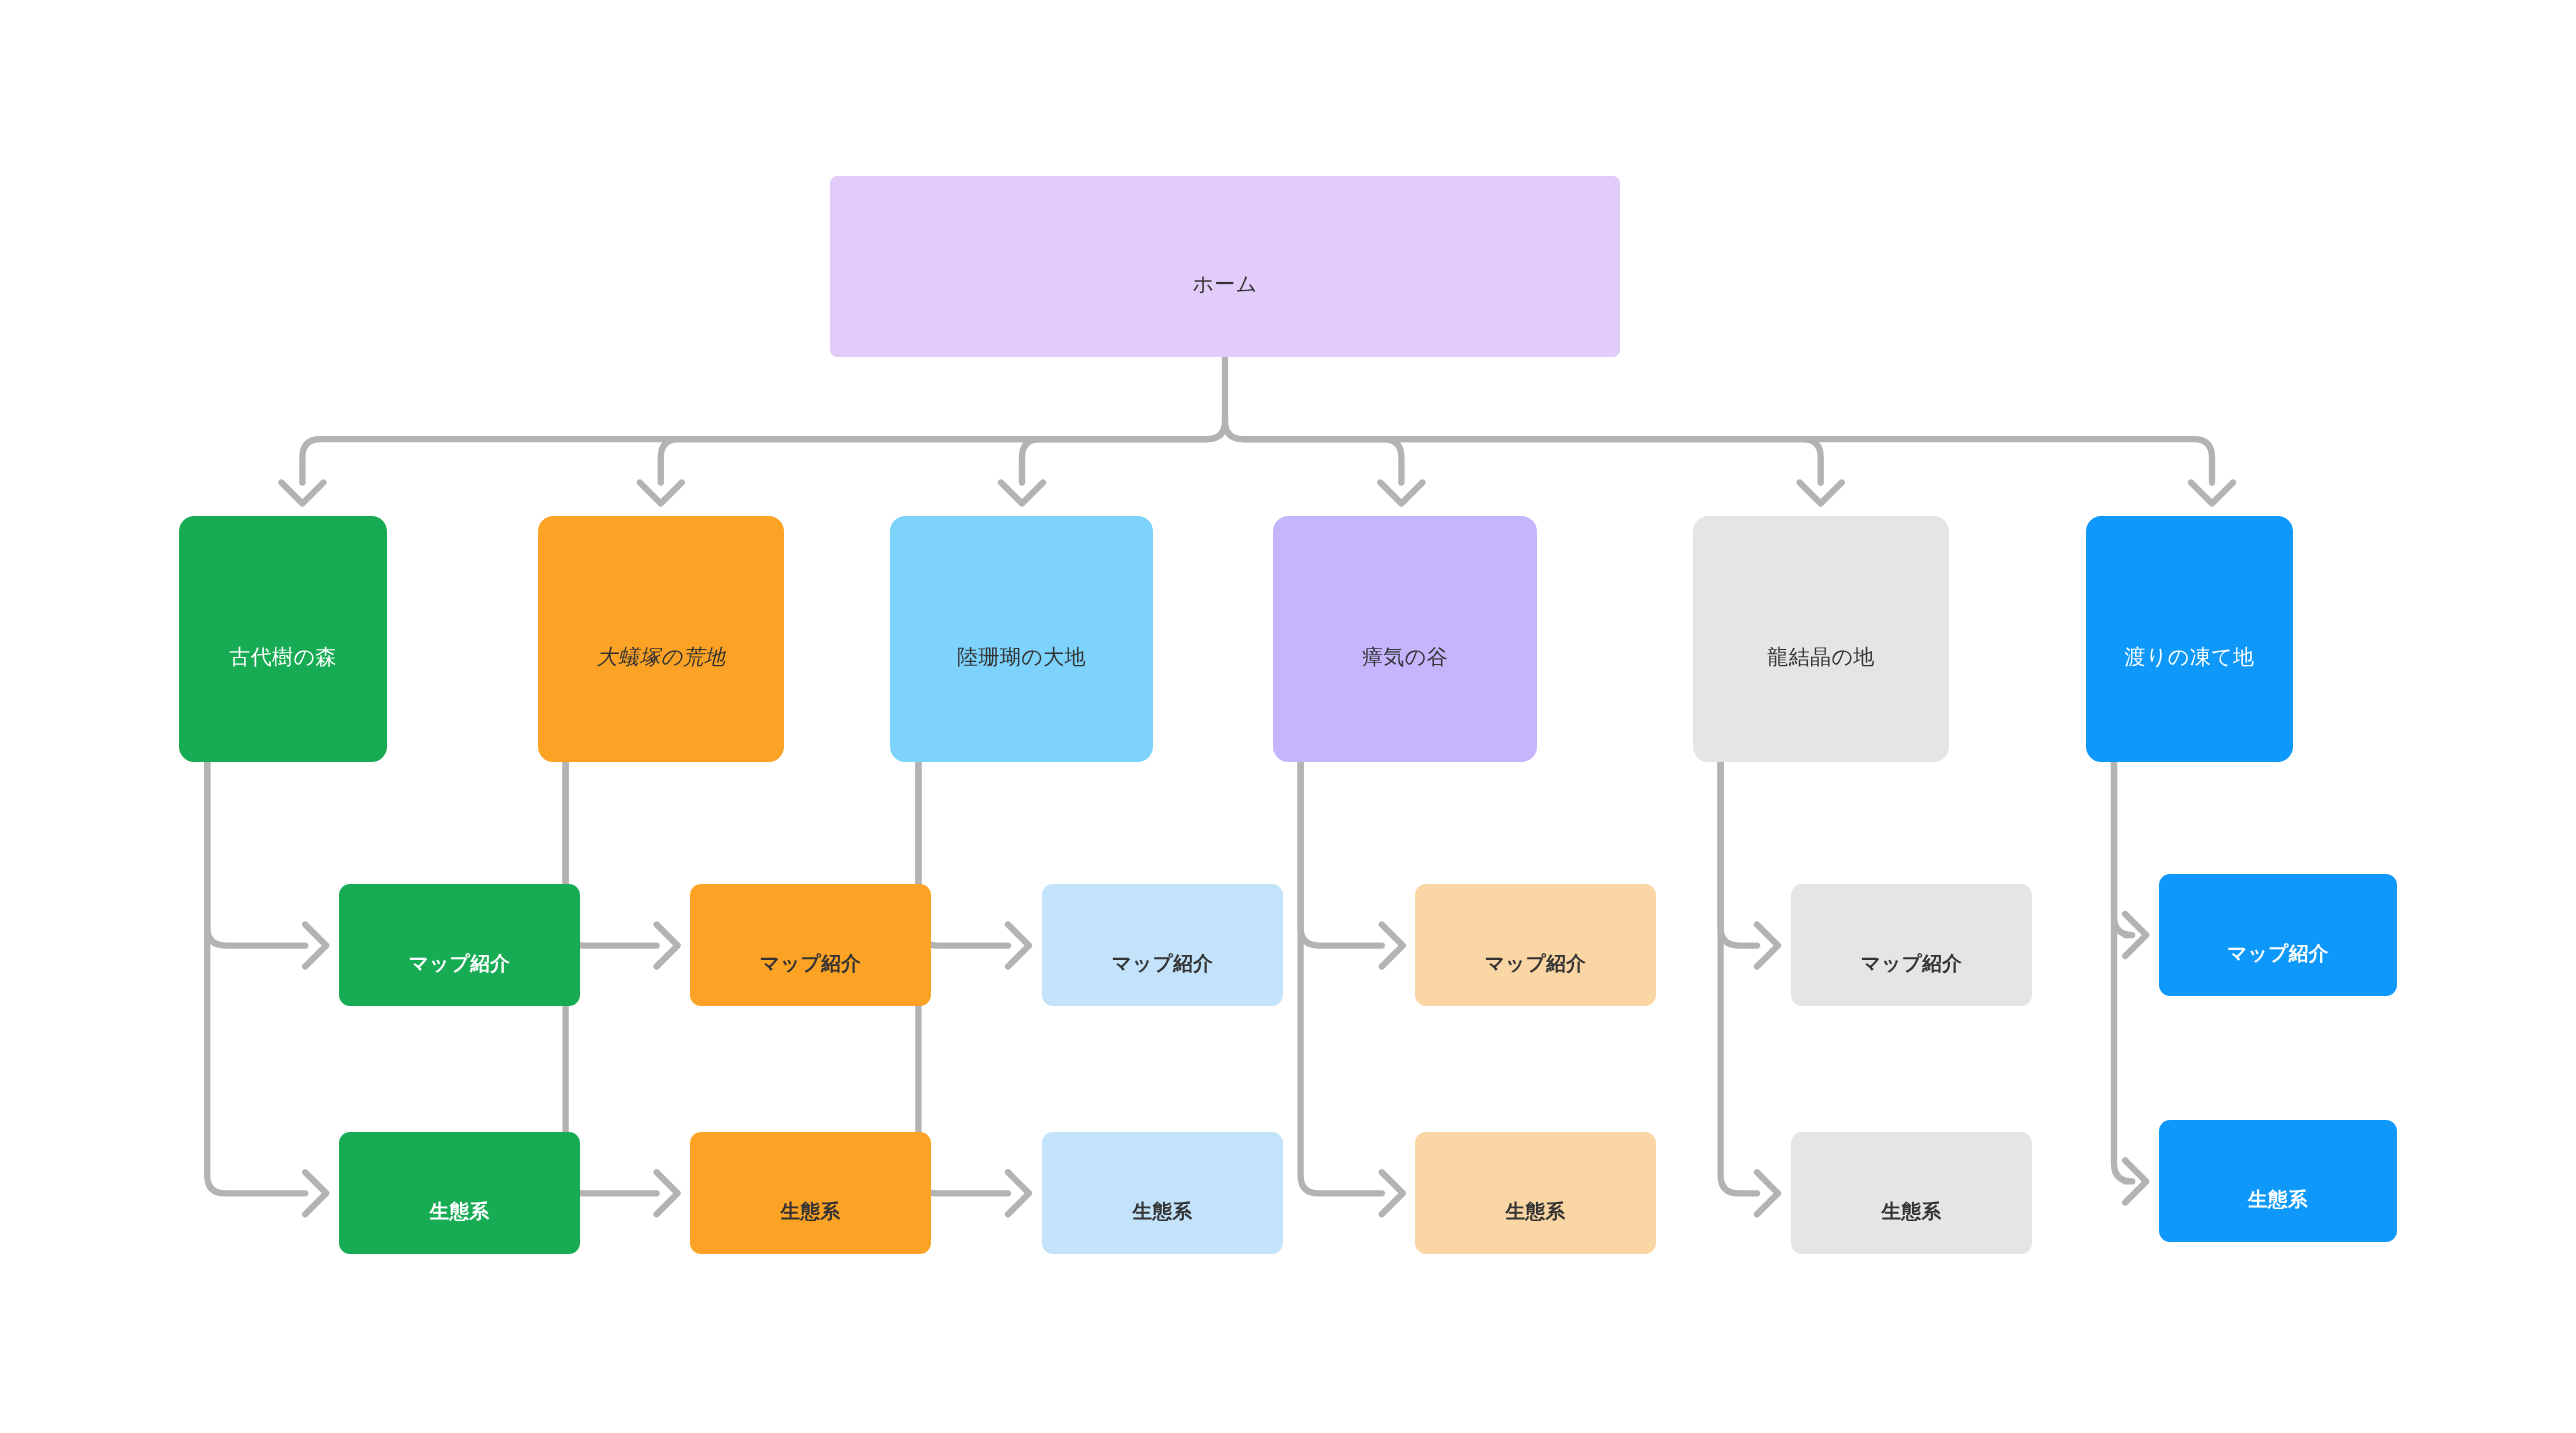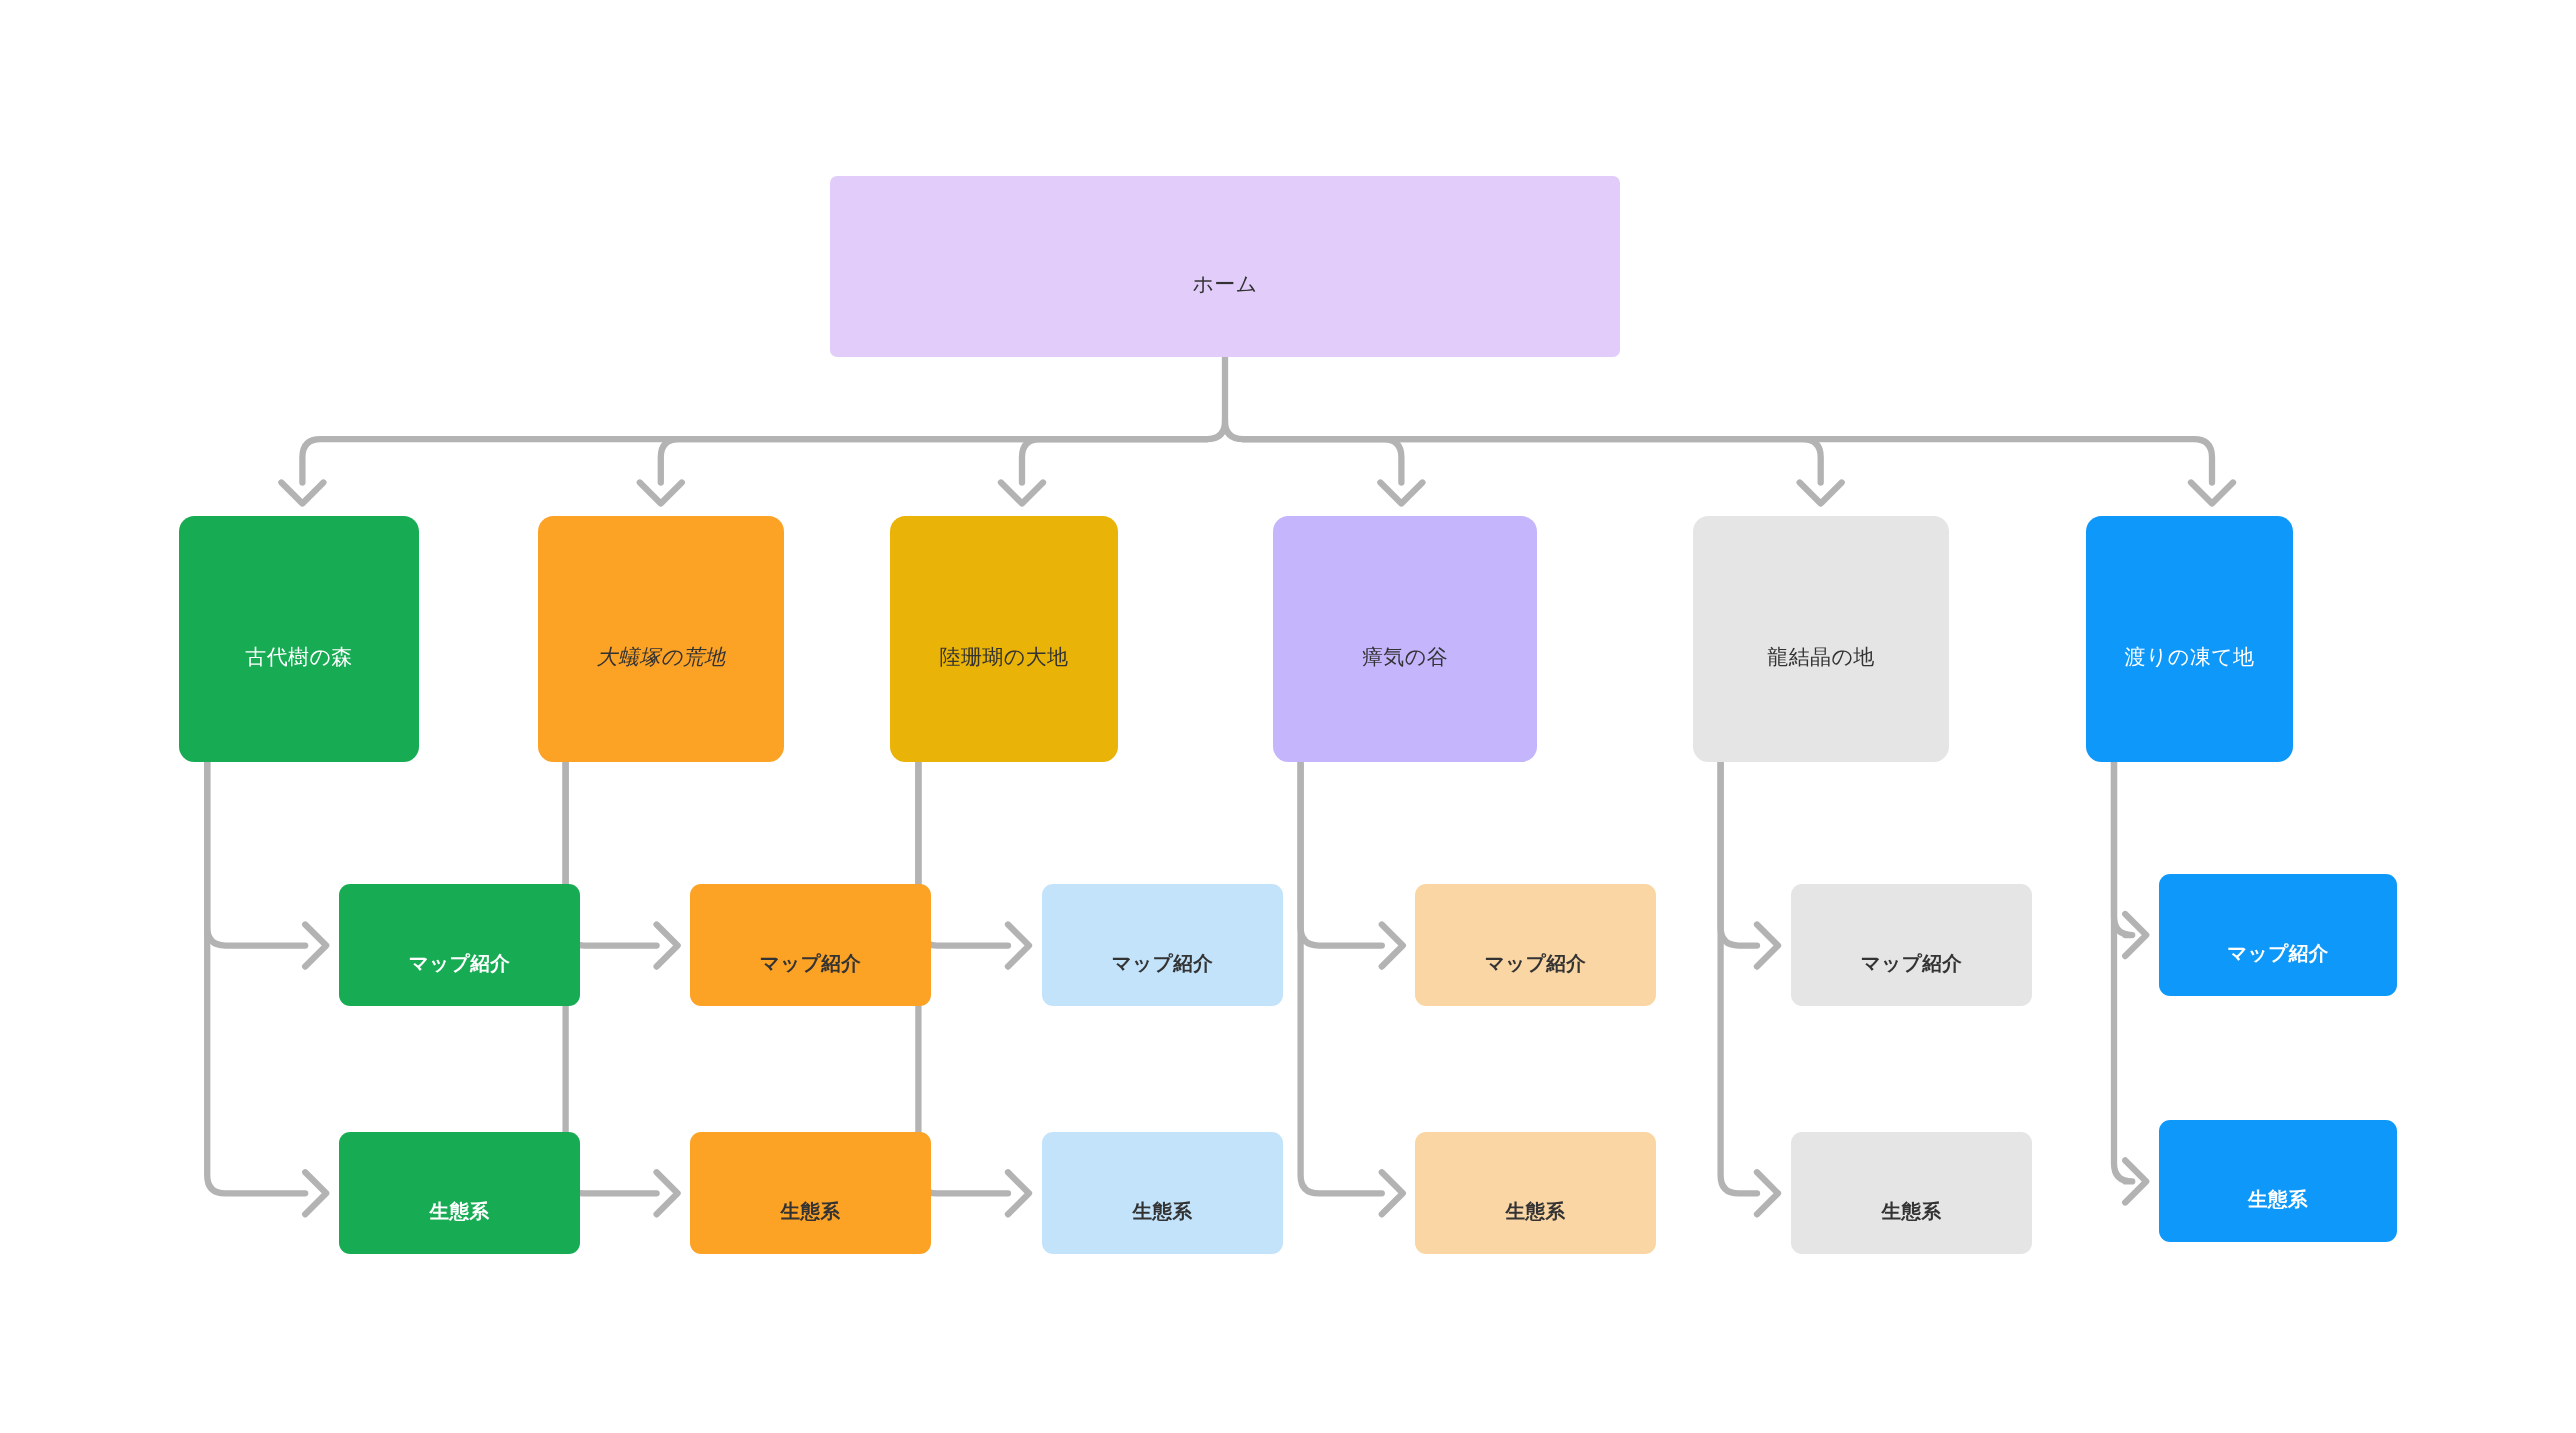--- a/index.html
+++ b/index.html
@@ -98,39 +98,39 @@
       <path d="M 1776 627 L 3134 627 Q 3160 627 3160 653 L 3160 689" fill="none" stroke="#b3b3b3" stroke-width="9" stroke-linecap="round" stroke-linejoin="round"></path>
       <path d="M 3130 689 L 3160 719 L 3190 689" fill="none" stroke="#b3b3b3" stroke-width="9" stroke-linecap="round" stroke-linejoin="round"></path>
       <path d="M 3020 1088 L 3020 1309.5 Q 3020 1335.5 3046 1335.5 L 3036 1335.5" fill="none" stroke="#b3b3b3" stroke-width="9" stroke-linecap="round" stroke-linejoin="round"></path>
       <path d="M 3036 1305.5 L 3066 1335.5 L 3036 1365.5" fill="none" stroke="#b3b3b3" stroke-width="9" stroke-linecap="round" stroke-linejoin="round"></path>
       <path d="M 3020 1088 L 3020 1661.5 Q 3020 1687.5 3046 1687.5 L 3036 1687.5" fill="none" stroke="#b3b3b3" stroke-width="9" stroke-linecap="round" stroke-linejoin="round"></path>
       <path d="M 3036 1657.5 L 3066 1687.5 L 3036 1717.5" fill="none" stroke="#b3b3b3" stroke-width="9" stroke-linecap="round" stroke-linejoin="round"></path>
     </svg>
 <div class="node node-root" style="left: 830px; top: 176px; width: 790px; height: 181px; background: rgb(226, 205, 250); color: rgb(51, 51, 51);">
       <span class="node-label">ホーム</span>
     </div>
-    <div class="node node-area" style="left: 179px; top: 516px; width: 240px; height: 246px; background: rgb(23, 171, 84); color: rgb(255, 255, 255);">
+    <div class="node node-area" style="left: 179px; top: 516px; width: 208px; height: 246px; background: rgb(23, 171, 84); color: rgb(255, 255, 255);">
       <span class="node-label">古代樹の森</span>
     </div>
     <div class="node node-leaf" style="left: 339px; top: 884px; width: 241px; height: 122px; background: rgb(23, 171, 84); color: rgb(255, 255, 255);">
       <span class="node-label">マップ紹介</span>
     </div>
     <div class="node node-leaf" style="left: 339px; top: 1132px; width: 241px; height: 122px; background: rgb(23, 171, 84); color: rgb(255, 255, 255);">
       <span class="node-label">生態系</span>
     </div>
     <div class="node node-area" style="left: 538px; top: 516px; width: 246px; height: 246px; background: rgb(252, 163, 38); color: rgb(51, 51, 51); font-style: italic;">
       <span class="node-label">大蟻塚の荒地</span>
     </div>
     <div class="node node-leaf" style="left: 690px; top: 884px; width: 241px; height: 122px; background: rgb(252, 163, 38); color: rgb(51, 51, 51);">
       <span class="node-label">マップ紹介</span>
     </div>
     <div class="node node-leaf" style="left: 690px; top: 1132px; width: 241px; height: 122px; background: rgb(252, 163, 38); color: rgb(51, 51, 51);">
       <span class="node-label">生態系</span>
     </div>
-    <div class="node node-area" style="left: 890px; top: 516px; width: 228px; height: 246px; background: #eab308; color: rgb(51, 51, 51);">
+    <div class="node node-area" style="left: 890px; top: 516px; width: 263px; height: 246px; background: #7dd3fc; color: rgb(51, 51, 51);">
       <span class="node-label">陸珊瑚の大地</span>
     </div>
     <div class="node node-leaf" style="left: 1042px; top: 884px; width: 241px; height: 122px; background: rgb(195, 227, 251); color: rgb(51, 51, 51);">
       <span class="node-label">マップ紹介</span>
     </div>
     <div class="node node-leaf" style="left: 1042px; top: 1132px; width: 241px; height: 122px; background: rgb(195, 227, 251); color: rgb(51, 51, 51);">
       <span class="node-label">生態系</span>
     </div>
     <div class="node node-area" style="left: 1273px; top: 516px; width: 264px; height: 246px; background: #c4b5fd; color: rgb(51, 51, 51); align-items: center;">
       <span class="node-label">瘴気の谷</span>

